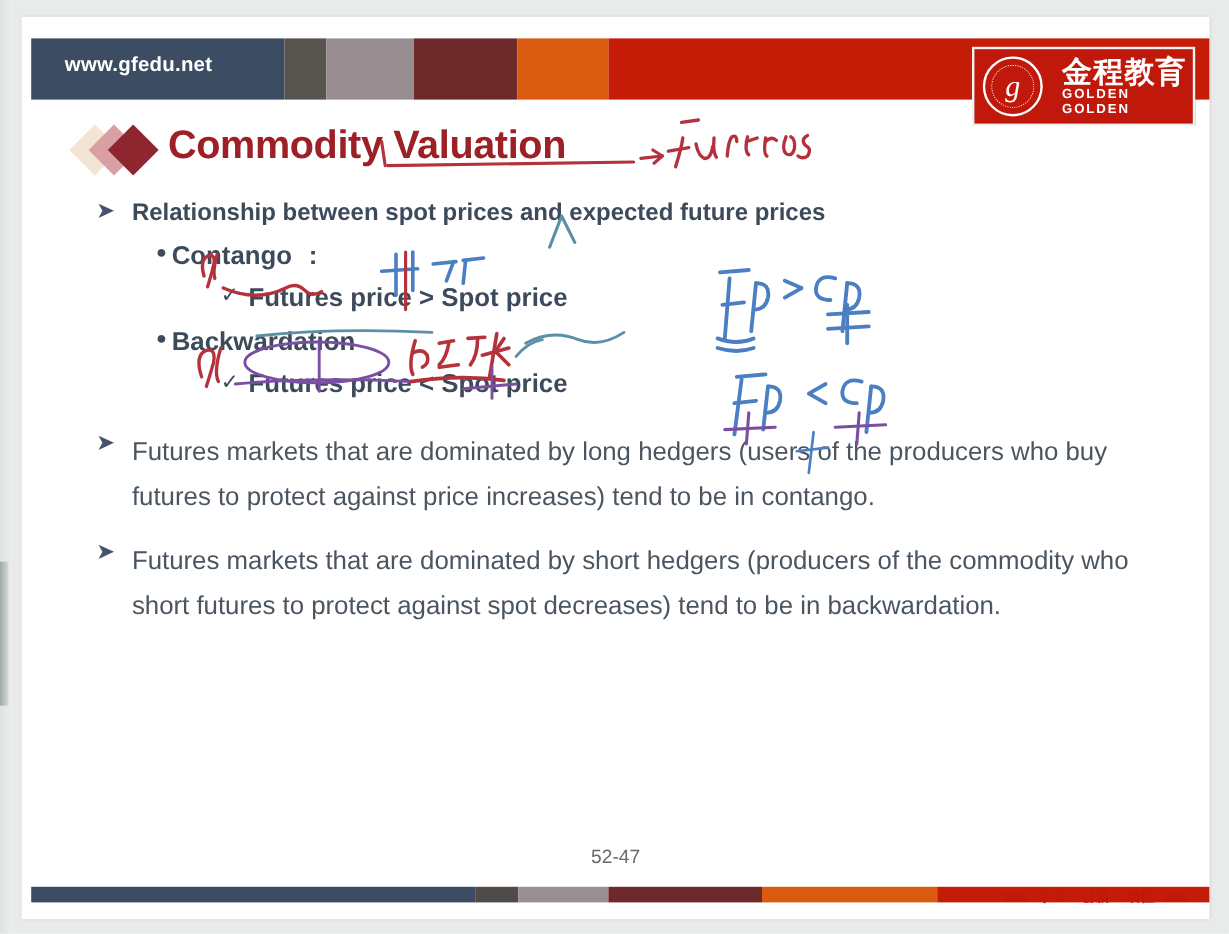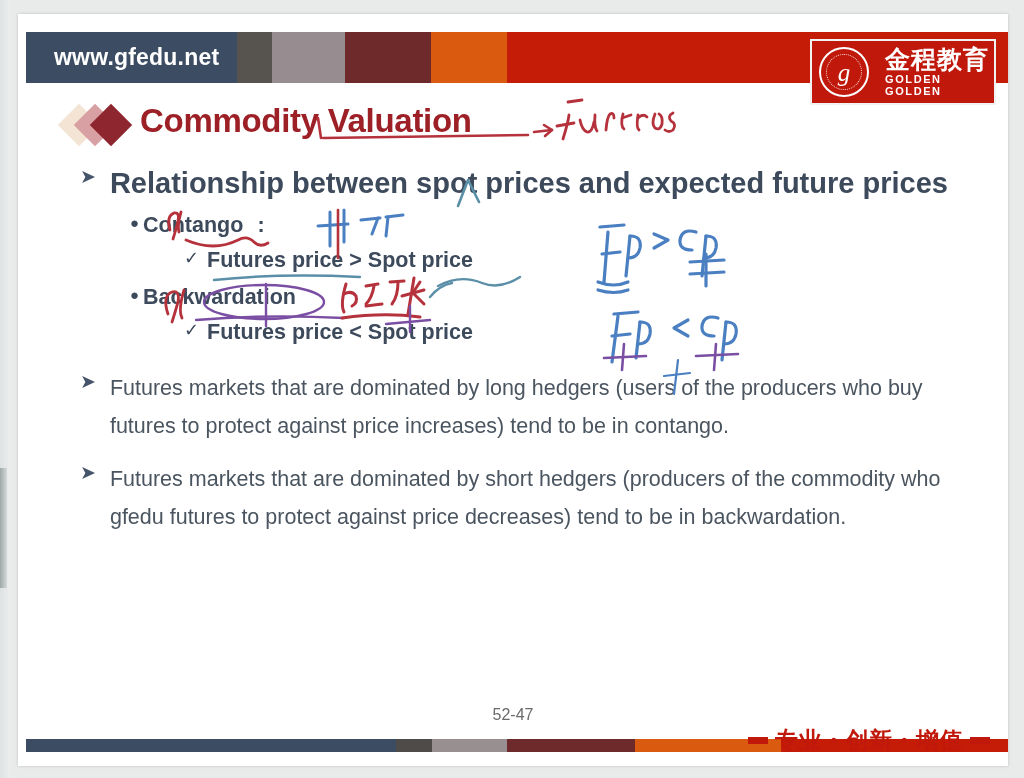--- a/index.html
+++ b/index.html
@@ -53,21 +53,21 @@
     left: 8px; top: 18px;
     width: 982px; height: 51px;
     display: flex;
   }
   .hblock { height: 100%; }
 
   #site-url {
     position: absolute;
     left: 36px;
     top: 30px;
-    font-size: 23px;
+    font-size: 17px;
     font-weight: bold;
     color: #ffffff;
     letter-spacing: .2px;
     z-index: 4;
     white-space: nowrap;
   }
 
   
   #logo-box {
     position: absolute;
@@ -165,21 +165,21 @@
     margin-bottom: 4px;
   }
   .l1-arrow {
     color: #45546b;
     font-size: 19px;
     margin-right: 14px;
     line-height: 1.35;
     flex: none;
   }
   .l1-bold {
-    font-size: 29px;
+    font-size: 20px;
     font-weight: bold;
     color: #3d4a5c;
     line-height: 1.35;
   }
   .l2 {
     display: flex;
     align-items: flex-start;
     margin-left: 112px;
     margin-top: 8px;
   }
@@ -255,21 +255,21 @@
     align-items: center;
     gap: 7px;
     z-index: 5;
   }
   .slogan-dash {
     width: 20px; height: 7px;
     background: #c0190c;
     flex: none;
   }
   #slogan-text {
-    font-size: 23px;
+    font-size: 12px;
     font-weight: bold;
     color: #c0190c;
     font-family: Liberation Mono, monospace;
     letter-spacing: .5px;
     white-space: nowrap;
     text-align: center;
   }
 
   
   #ink-layer {
@@ -347,21 +347,21 @@
         <span class="l3-bold">Futures price &lt; Spot price</span>
       </div>
 
       <div class="para" style="margin-top:22px">
         <span class="l1-arrow">➤</span>
         <span class="para-text">Futures markets that are dominated by long hedgers (users of the producers who buy futures to protect against price increases) tend to be in contango.</span>
       </div>
 
       <div class="para" style="margin-top:14px">
         <span class="l1-arrow">➤</span>
-        <span class="para-text">Futures markets that are dominated by short hedgers (producers of the commodity who gfedu futures to protect against price decreases) tend to be in backwardation.</span>
+        <span class="para-text">Futures markets that are dominated by short hedgers (producers of the commodity who short futures to protect against spot decreases) tend to be in backwardation.</span>
       </div>
 
     </div>
 
     <div id="ink-layer">
       <svg width="990" height="752" viewBox="0 0 990 752" xmlns="http://www.w3.org/2000/svg" fill="none" stroke-linecap="round" stroke-linejoin="round">
 
         <g stroke="#b5323c" stroke-width="2.6">
           <path d="M305 124 L510 121"></path>
           <path d="M303 124 L300 104"></path>

